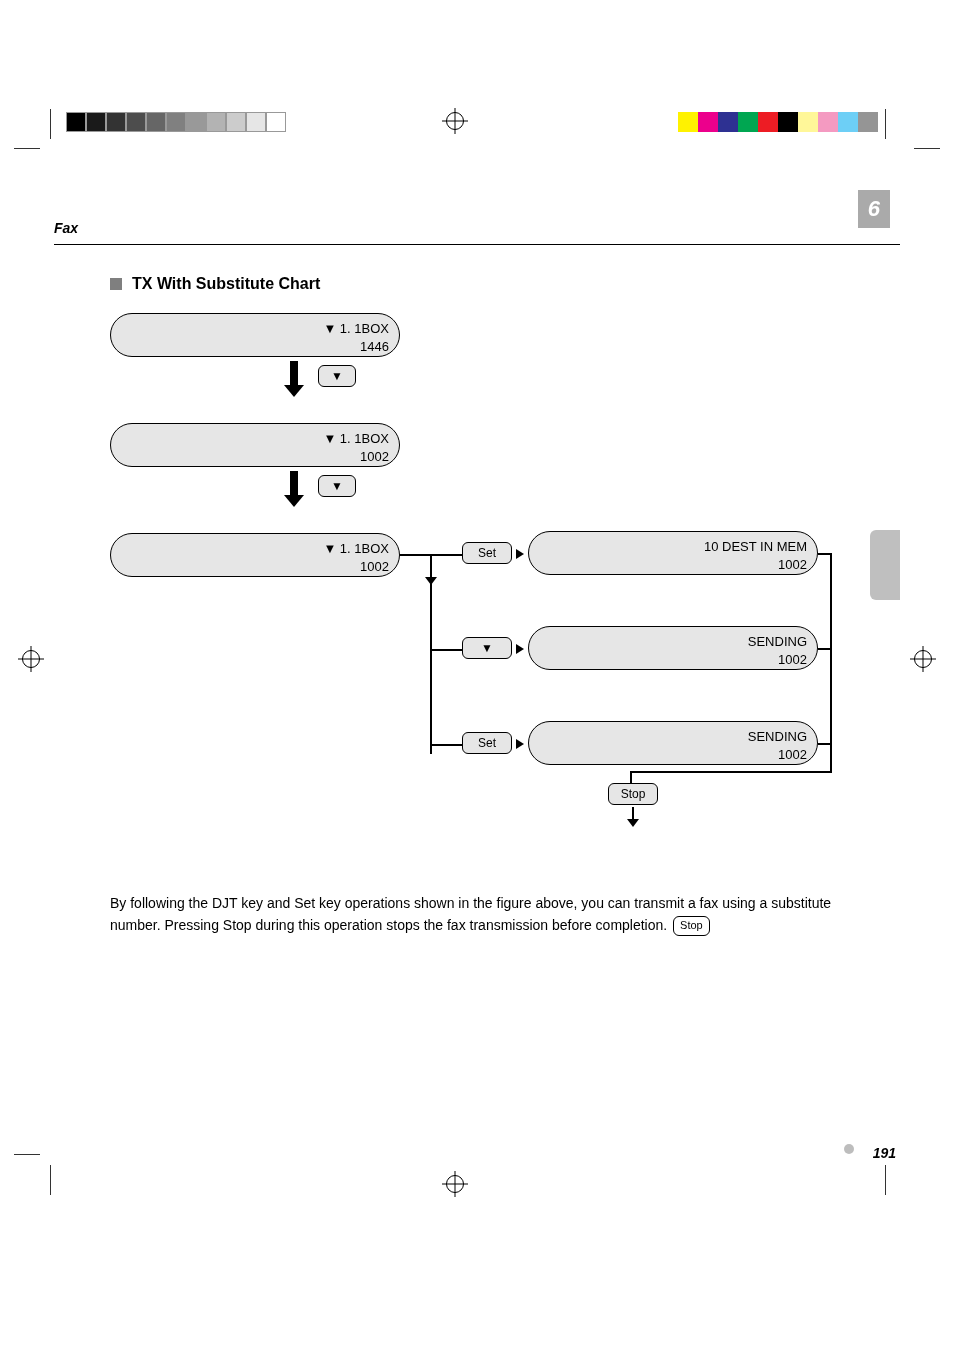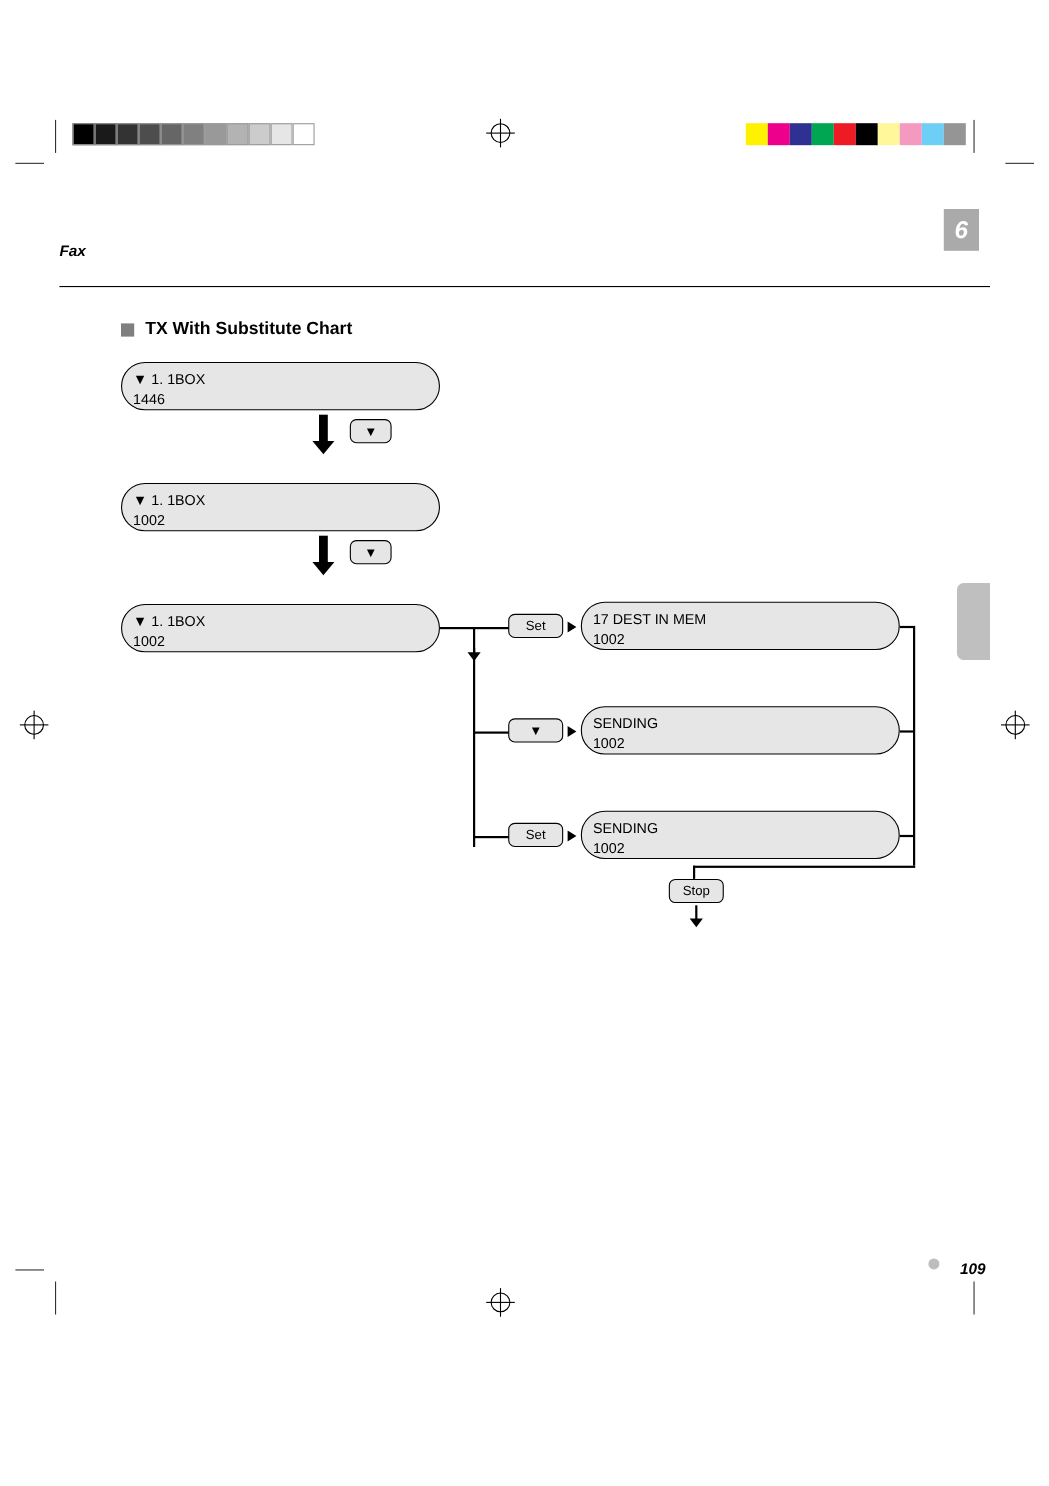--- a/index.html
+++ b/index.html
@@ -53,21 +53,21 @@
       font-weight: bold;
       font-style: italic;
       font-size: 22px;
     }
 
     .chapter-title-row {
       display: flex;
       align-items: baseline;
       gap: 14px;
       border-bottom: 1.5px solid #000;
-      padding-bottom: 24px;
+      padding-bottom: 8px;
       margin-bottom: 30px;
     }
     .chapter-side-label { font-style: italic; font-weight: bold; }
     .chapter-title { font-size: 28px; font-weight: bold; font-style: italic; }
 
     .sub-row {
       display: flex;
       align-items: center;
       gap: 10px;
       margin: 0 0 20px 56px;
@@ -82,21 +82,21 @@
       margin-left: 56px;
       width: 760px;
       height: 560px;
     }
 
     .node {
       position: absolute;
       background: #e6e6e6;
       border: 1px solid #000;
       border-radius: 22px;
-      text-align: left;
+      text-align: right;
       padding: 6px 10px;
       font-size: 13px;
       line-height: 1.35;
     }
 
     .small-key {
       position: absolute;
       background: #e6e6e6;
       border: 1px solid #000;
       border-radius: 6px;
@@ -270,21 +270,21 @@
       <div>▼ 1. 1BOX</div>
       <div>1002</div>
     </div>
 
     <div class="line-h" style="left:290px; top:241px; width:64px;"></div>
 
     <div class="small-key" style="left:352px; top:229px; width:50px; height:22px;">Set</div>
     <div class="arrow-right" style="left:406px; top:236px;"></div>
 
     <div class="node" style="left:418px; top:218px; width:290px; height:44px;">
-      <div>17 DEST IN MEM</div>
+      <div>10 DEST IN MEM</div>
       <div>1002</div>
     </div>
 
     <div class="line-v" style="left:320px; top:241px; height:200px;"></div>
     <div class="arrow-thin-down" style="left:320px; top:260px; height:6px;"></div>
 
     <div class="line-h" style="left:320px; top:336px; width:34px;"></div>
     <div class="small-key" style="left:352px; top:324px; width:50px; height:22px;">▼</div>
     <div class="arrow-right" style="left:406px; top:331px;"></div>
     <div class="node" style="left:418px; top:313px; width:290px; height:44px;">
@@ -305,17 +305,21 @@
     <div class="line-h" style="left:708px; top:335px; width:12px;"></div>
     <div class="line-h" style="left:708px; top:430px; width:12px;"></div>
 
     <div class="line-h" style="left:520px; top:458px; width:202px;"></div>
     <div class="line-v" style="left:520px; top:458px; height:12px;"></div>
     <div class="small-key" style="left:498px; top:470px; width:50px; height:22px;">Stop</div>
     <div class="arrow-thin-down" style="left:522px; top:494px; height:14px;"></div>
 
   </div>
 
+  <div class="para">
+    <span>By following the DJT key and Set key operations shown in the figure above, you can transmit a fax using a substitute number. Pressing Stop during this operation stops the fax transmission before completion.</span>
+    <span class="stop-inline">Stop</span>
+  </div>
 
 </div>
 
 <div class="page-dot"></div>
-<div class="page-no">109</div>
+<div class="page-no">191</div>
 
 </body></html>

